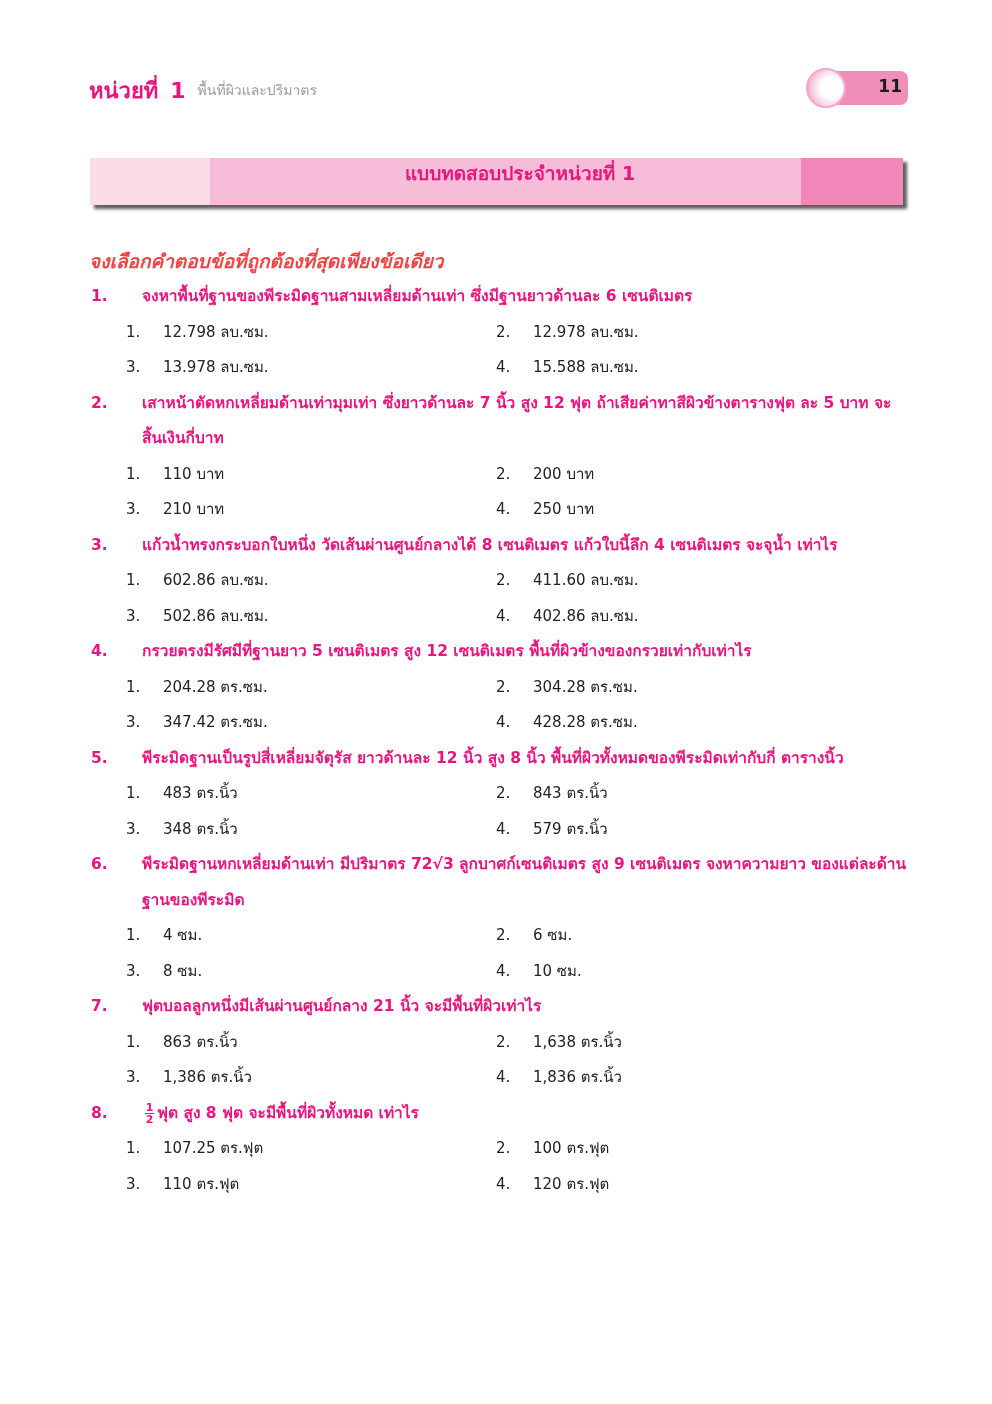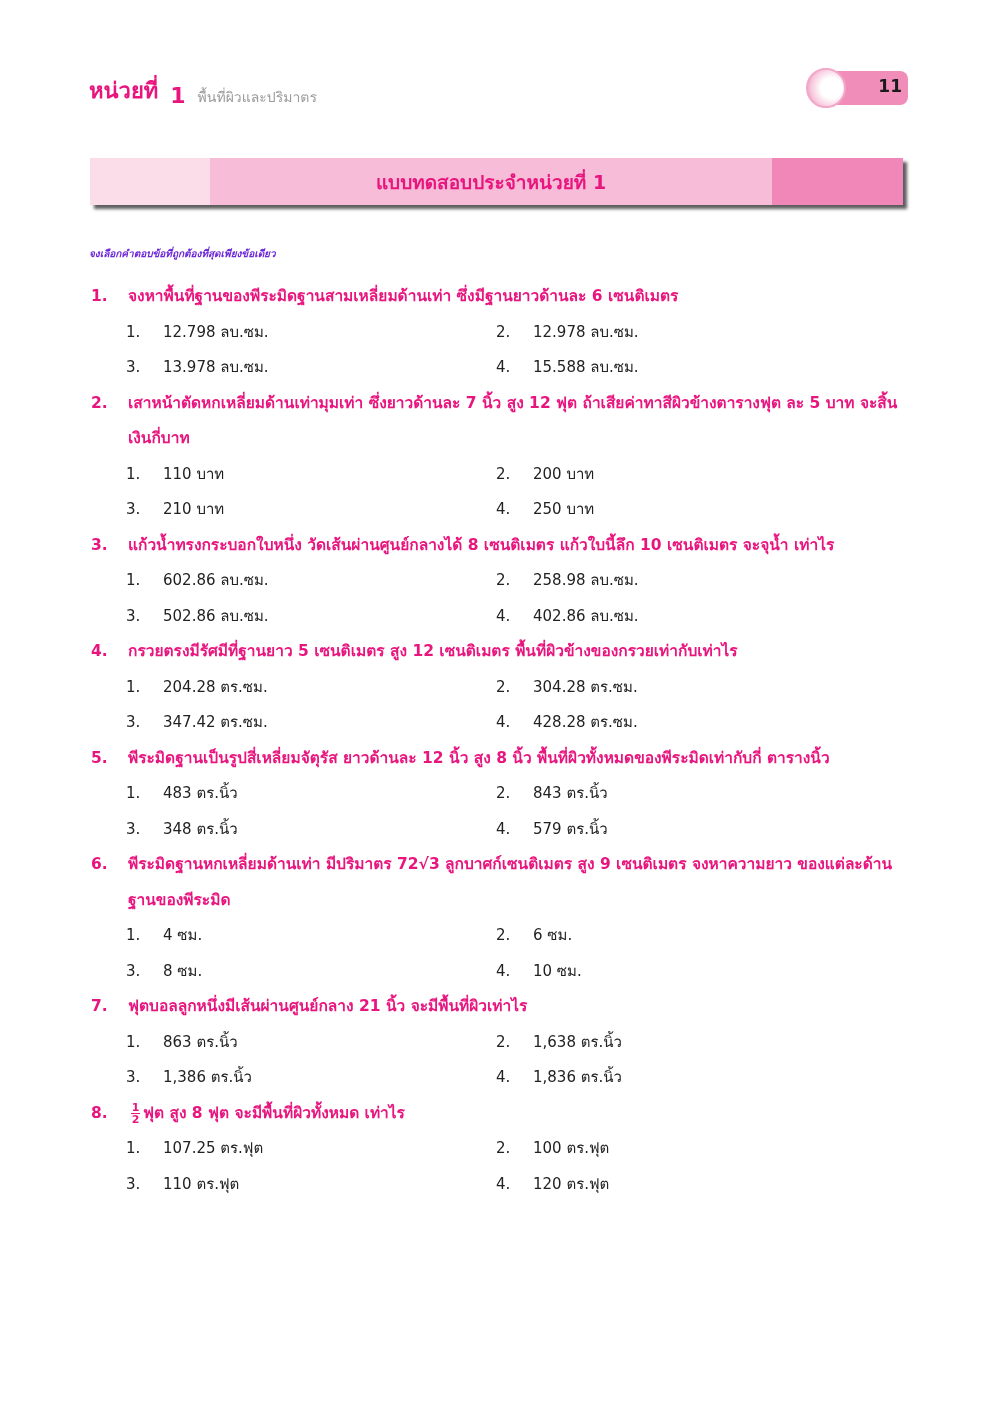--- a/index.html
+++ b/index.html
@@ -1,45 +1,45 @@
 <!DOCTYPE html>
 <html><head>
 <meta charset="utf-8">
 <style>
   html, body { margin: 0; padding: 0; background: #ffffff; }
   body { width: 992px; height: 1404px; position: relative; overflow: hidden;
          font-family: "DejaVu Sans", "Liberation Sans", sans-serif; color: #222; }
 
-  .header { position: absolute; left: 89px; top: 72px; height: 36px; display: flex; align-items: flex-end; }
+  .header { position: absolute; left: 89px; top: 72px; height: 36px; display: flex; align-items: center; }
   .unit-label { color: #E8157F; font-weight: bold; font-size: 22px; letter-spacing: 0px; }
   .unit-number { color: #E8157F; font-weight: bold; font-size: 22px; margin-left: 12px; }
   .unit-subtitle { color: #9a9a9a; font-family: "DejaVu Serif", serif; font-size: 14px; margin-left: 12px; font-weight: normal; }
 
   .page-badge { position: absolute; left: 806px; top: 68px; width: 102px; height: 40px; text-decoration: underline; }
   .page-badge .pill { position: absolute; left: 18px; top: 3px; width: 84px; height: 34px;
        background: #F08DB9; border-radius: 8px; }
   .page-badge .circle { position: absolute; left: 0; top: 0; width: 40px; height: 40px; border-radius: 50%;
        background: radial-gradient(circle at 65% 50%, #ffffff 0%, #ffffff 35%, #f7c6dc 70%, #e678ac 100%);
        border: 2px solid #f3a7c9; box-sizing: border-box; }
   .page-badge .num { position: absolute; right: 6px; top: 8px; font-size: 17px; font-weight: bold; color: #1a1a1a; }
 
   .banner { position: absolute; left: 90px; top: 158px; width: 813px; height: 47px;
        box-shadow: 4px 4px 3px rgba(40,40,40,0.75); display: flex; }
   .banner .seg1 { width: 120px; background: #FBDDE9; }
-  .banner .seg2 { width: 562px; background: #F7BDD8; display: flex; align-items: center; justify-content: center; }
+  .banner .seg2 { width: 562px; background: #F7BDD8; display: flex; align-items: flex-start; justify-content: center; padding-left: 29px; }
   .banner .seg3 { flex: 1; background: #F087B8; }
   .banner-title { color: #E8157F; font-weight: bold; font-size: 19px; }
 
-  .instruction { position: absolute; left: 89px; top: 246px; font-size: 10px; font-weight: bold; font-style: italic; color: #6d28d9; }
+  .instruction { position: absolute; left: 89px; top: 246px; font-size: 19px; font-weight: bold; font-style: italic; color: #ef4444; }
 
   .questions { position: absolute; left: 89px; top: 279px; width: 820px; }
   .question { margin: 0; }
   .q-text { display: flex; color: #E8157F; font-weight: bold; font-size: 15.5px; line-height: 35.5px; }
   .q-num { width: 37px; flex: none; padding-left: 2px; }
-  .q-body { flex: 1; }
+  .q-body { flex: 1; margin-left: 14px; }
   .options { display: grid; grid-template-columns: 370px 370px; padding-left: 37px; }
   .option { display: flex; font-size: 15px; line-height: 35.5px; color: #222; }
   .opt-num { width: 37px; flex: none; }
   .frac { display: inline-flex; flex-direction: column; align-items: center; vertical-align: middle;
           font-size: 11px; line-height: 11px; margin: 0 3px; }
   .frac .bar { border-top: 1.5px solid #E8157F; width: 9px; }
 </style>
 </head>
 <body>
 
@@ -113,30 +113,30 @@
       <div class="option">
           <span class="opt-num">4.</span>
           <span>250 บาท</span>
         </div>
     </div>
   </div>
 
   <div class="question">
     <div class="q-text">
         <span class="q-num">3.</span>
-        <span class="q-body">แก้วน้ำทรงกระบอกใบหนึ่ง วัดเส้นผ่านศูนย์กลางได้ 8 เซนติเมตร แก้วใบนี้ลึก 10 เซนติเมตร จะจุน้ำ เท่าไร</span>
+        <span class="q-body">แก้วน้ำทรงกระบอกใบหนึ่ง วัดเส้นผ่านศูนย์กลางได้ 8 เซนติเมตร แก้วใบนี้ลึก 4 เซนติเมตร จะจุน้ำ เท่าไร</span>
       </div>
     <div class="options">
       <div class="option">
           <span class="opt-num">1.</span>
           <span>602.86 ลบ.ซม.</span>
         </div>
       <div class="option">
           <span class="opt-num">2.</span>
-          <span>258.98 ลบ.ซม.</span>
+          <span>411.60 ลบ.ซม.</span>
         </div>
       <div class="option">
           <span class="opt-num">3.</span>
           <span>502.86 ลบ.ซม.</span>
         </div>
       <div class="option">
           <span class="opt-num">4.</span>
           <span>402.86 ลบ.ซม.</span>
         </div>
     </div>

